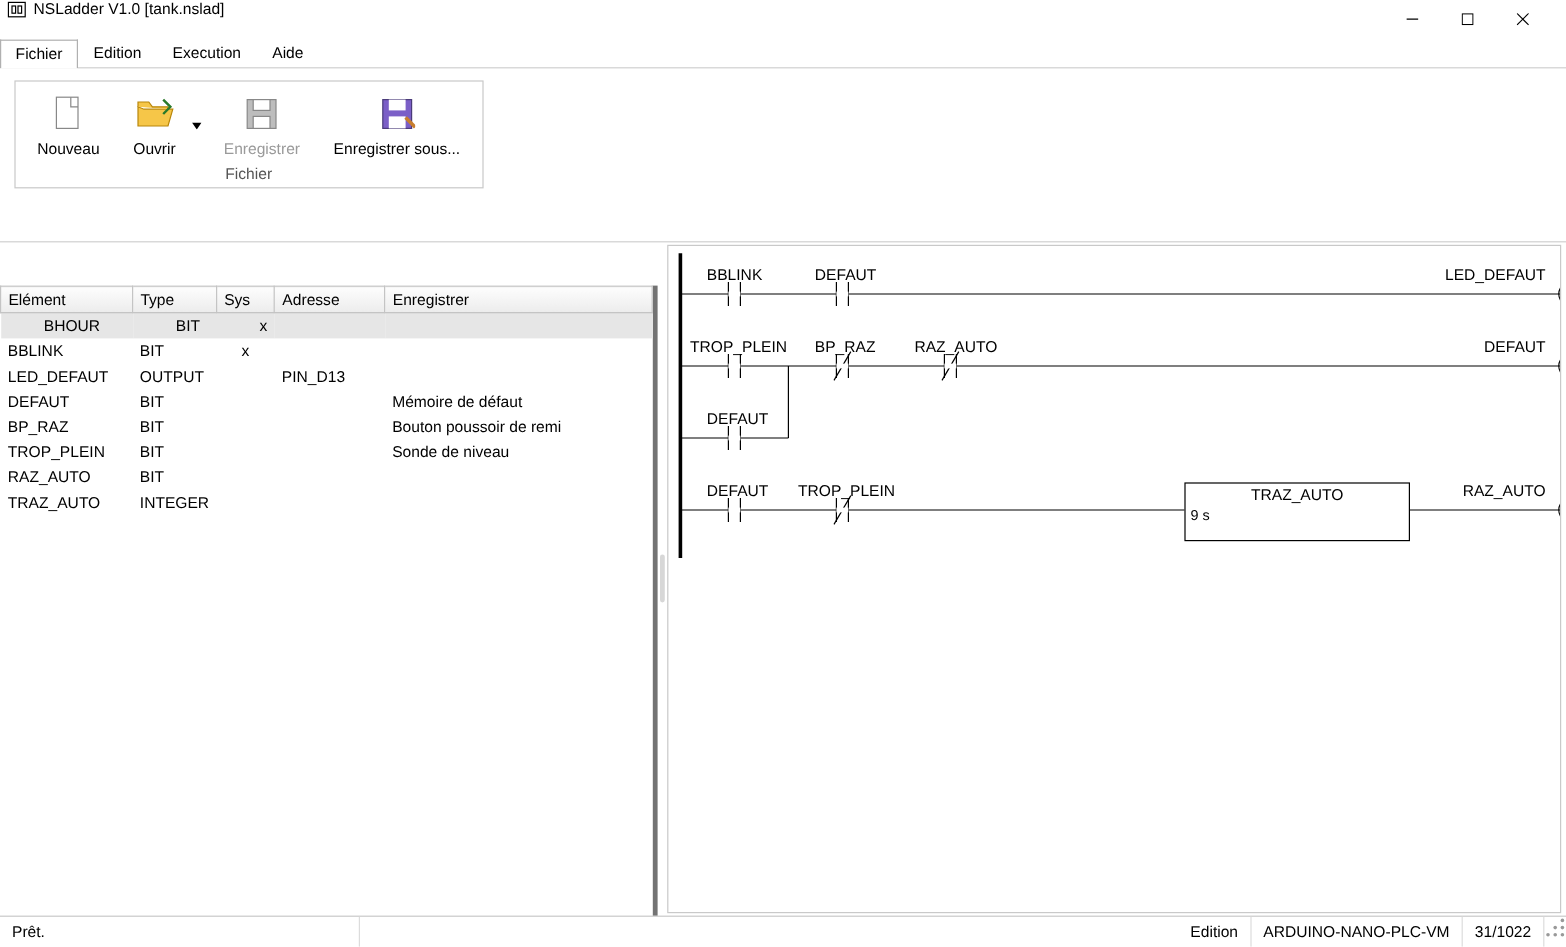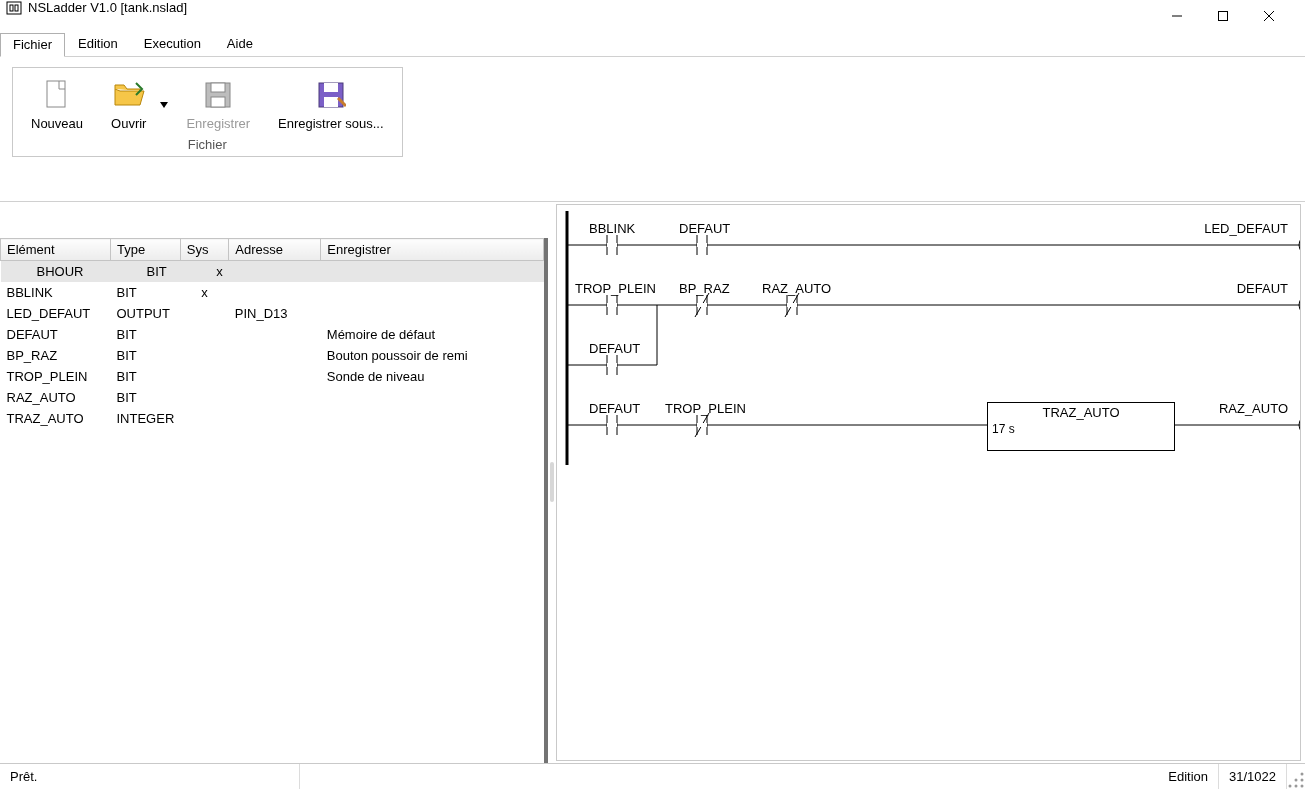--- a/index.html
+++ b/index.html
@@ -43,21 +43,21 @@
 
 
 .ladder { flex:1; position:relative; border:1px solid #c9c9c9; margin:2px 4px 2px 0; background:#fff; overflow:hidden; }
 .ladder svg { position:absolute; top:0; left:0; }
 .lad-lbl { position:absolute; font-size:13px; }
 .lad-tim { position:absolute; border:1px solid #000; padding:2px 4px 14px; width:188px; }
 .lad-tim .tname { text-align:center; }
 .lad-tim .tval { font-size:12px; margin-top:2px; }
 
 
-.statusbar { height:26px; border-top:1px solid #c9c9c9; display:flex; align-items:flex-end; }
+.statusbar { height:26px; border-top:1px solid #c9c9c9; display:flex; align-items:flex-start; }
 .sb-cell { padding:0 10px; height:100%; display:flex; align-items:center; border-right:1px solid #dcdcdc; }
 .sb-cell.first { width:300px; }
 .sb-grow { flex:1; }
 .sb-grip { width:18px; height:18px; margin-left:auto; }
 
 </style>
 </head>
 <body>
 
 <div class="titlebar">
@@ -310,29 +310,30 @@
     <div class="lad-lbl" style="left:205px; top:76px;">RAZ_AUTO</div>
     <div class="lad-lbl" style="right:12px; top:76px;">DEFAUT</div>
     <div class="lad-lbl" style="left:32px;  top:136px;">DEFAUT</div>
 
     <div class="lad-lbl" style="left:32px;  top:196px;">DEFAUT</div>
     <div class="lad-lbl" style="left:108px; top:196px;">TROP_PLEIN</div>
     <div class="lad-lbl" style="right:12px; top:196px;">RAZ_AUTO</div>
 
     <div class="lad-tim" style="left:430px; top:197px;">
       <div class="tname">TRAZ_AUTO</div>
-      <div class="tval">17 s</div>
+      <div class="tval">9 s</div>
     </div>
   </div>
 </div>
 
 <div class="statusbar">
   <div class="sb-cell first">Prêt.</div>
   <div class="sb-grow"></div>
   <div class="sb-cell">Edition</div>
+  <div class="sb-cell">ARDUINO-NANO-PLC-VM</div>
   <div class="sb-cell">31/1022</div>
   <svg class="sb-grip" viewBox="0 0 12 12">
     <circle cx="10" cy="10" r="1" fill="#999"></circle>
       <circle cx="6" cy="10" r="1" fill="#999"></circle>
       <circle cx="10" cy="6" r="1" fill="#999"></circle>
     <circle cx="2" cy="10" r="1" fill="#999"></circle>
       <circle cx="6" cy="6" r="1" fill="#999"></circle>
       <circle cx="10" cy="2" r="1" fill="#999"></circle>
   </svg>
 </div>

